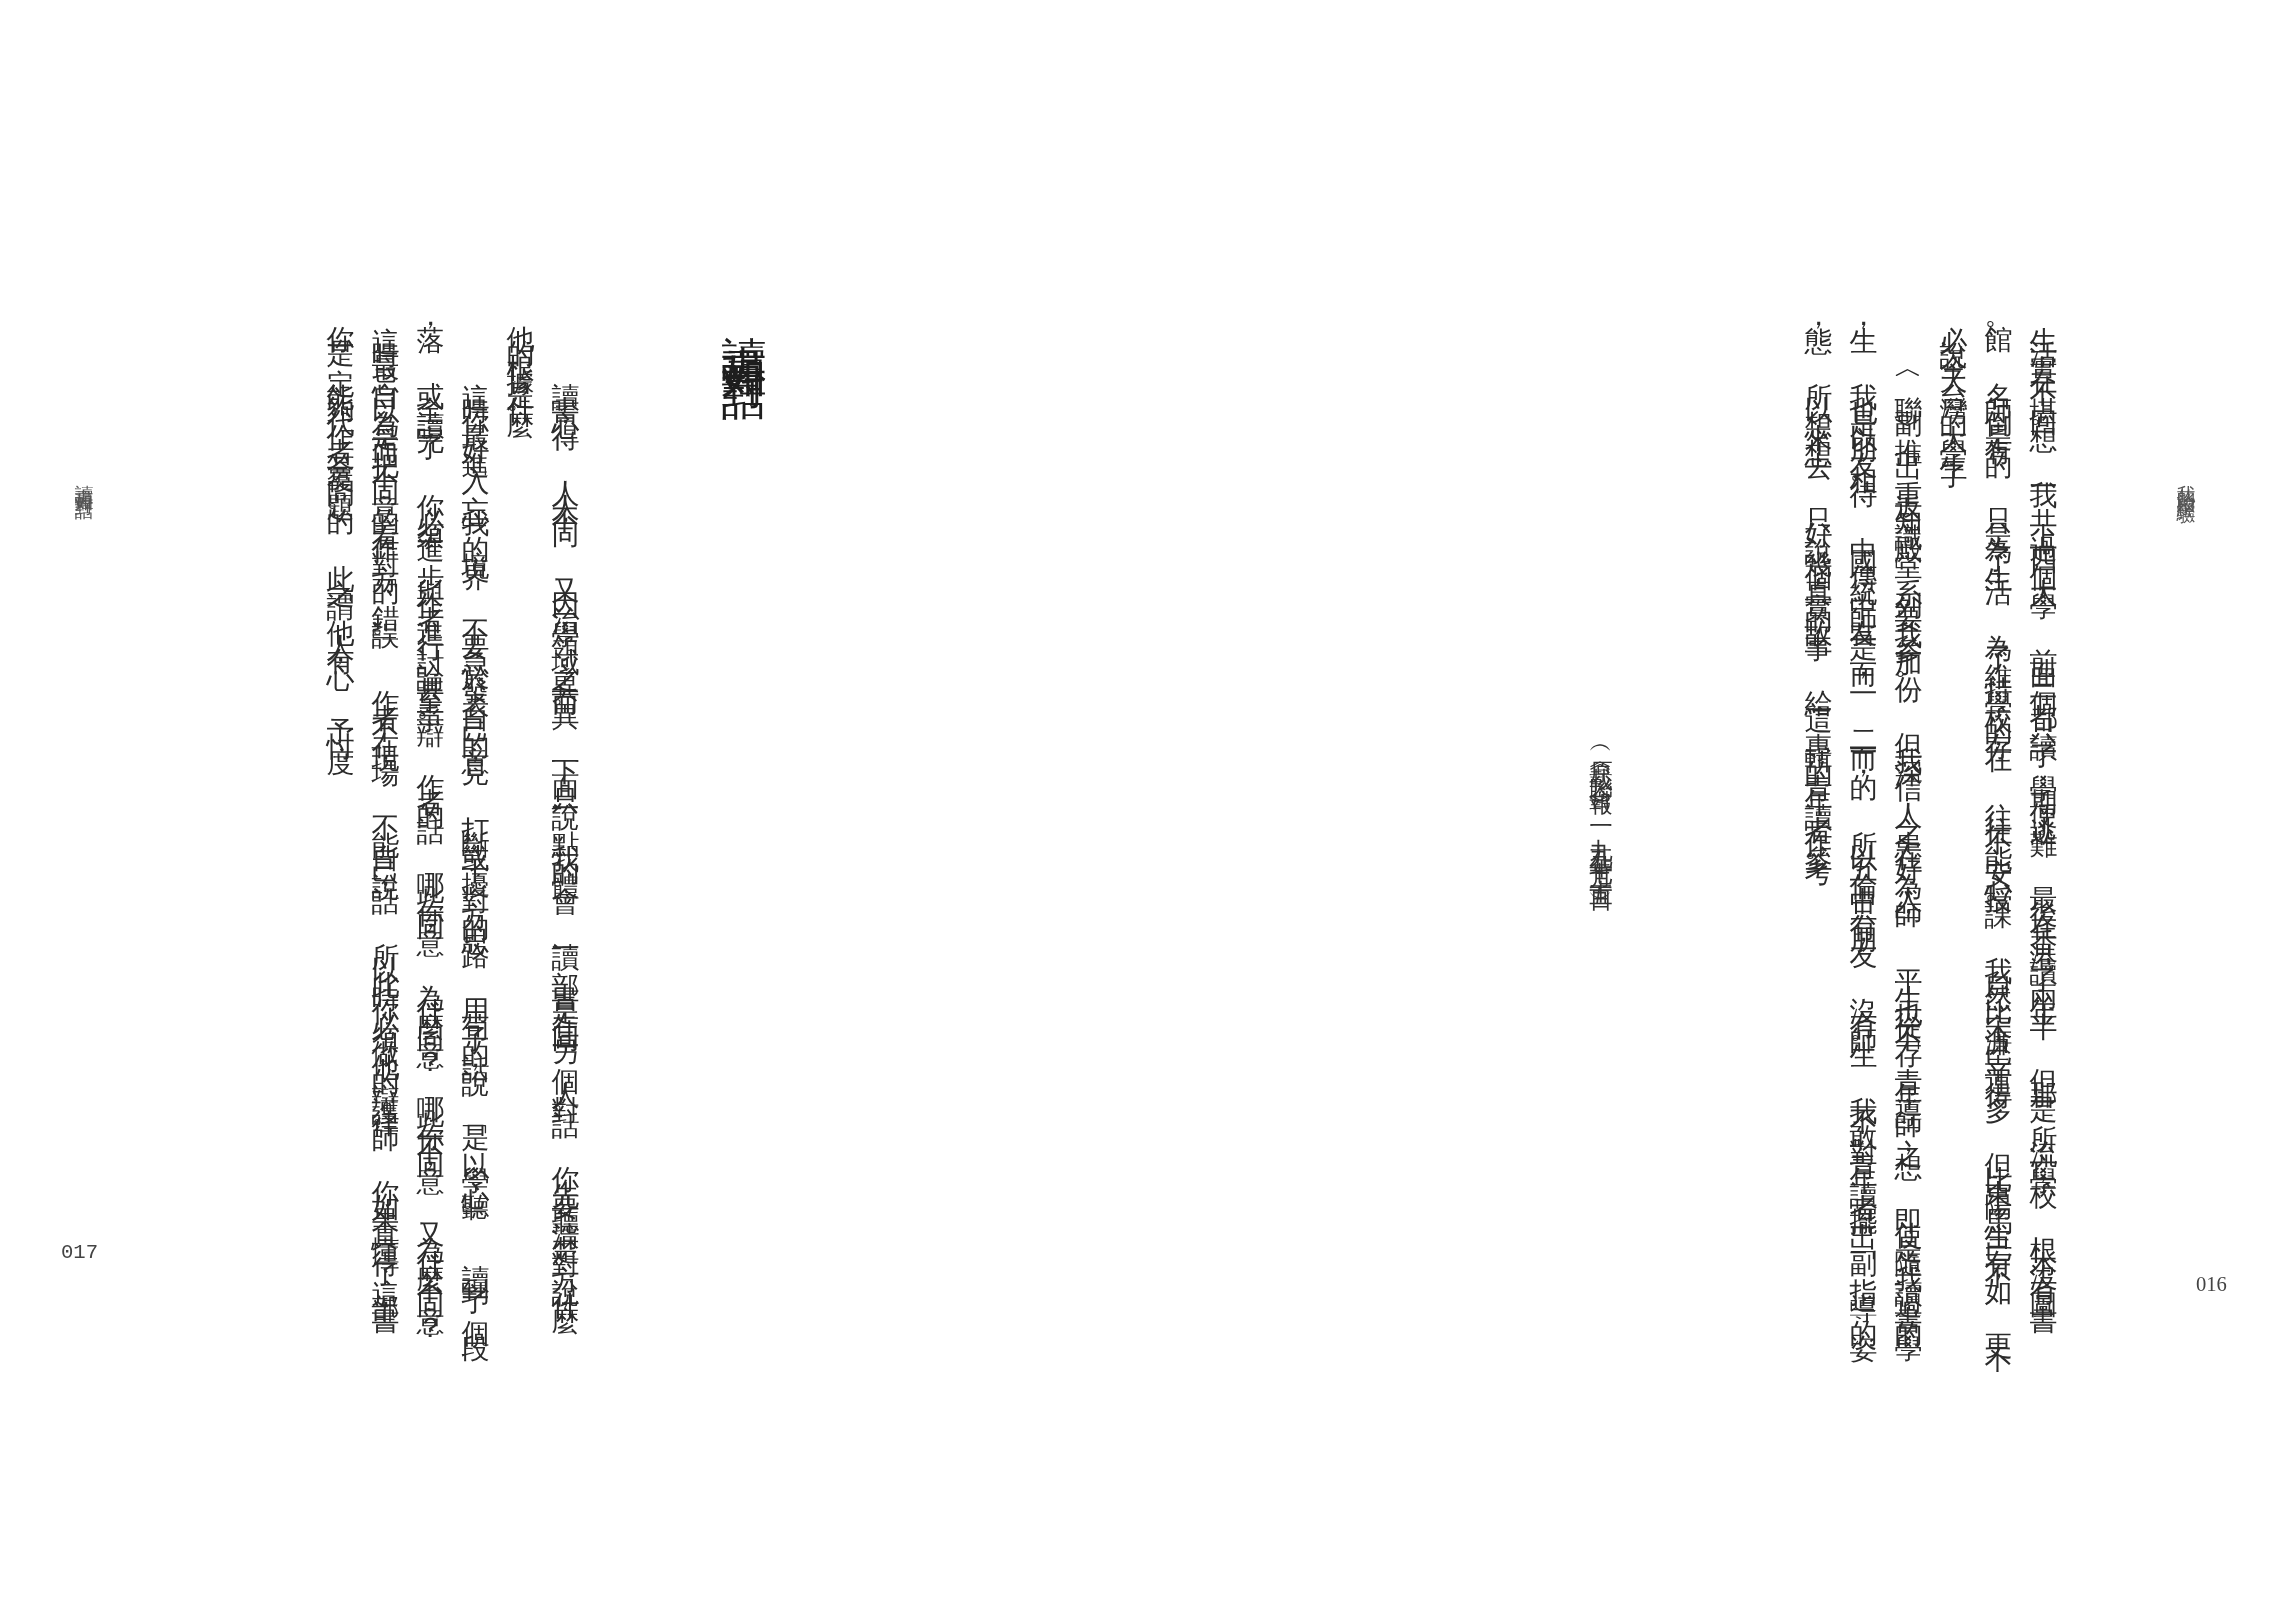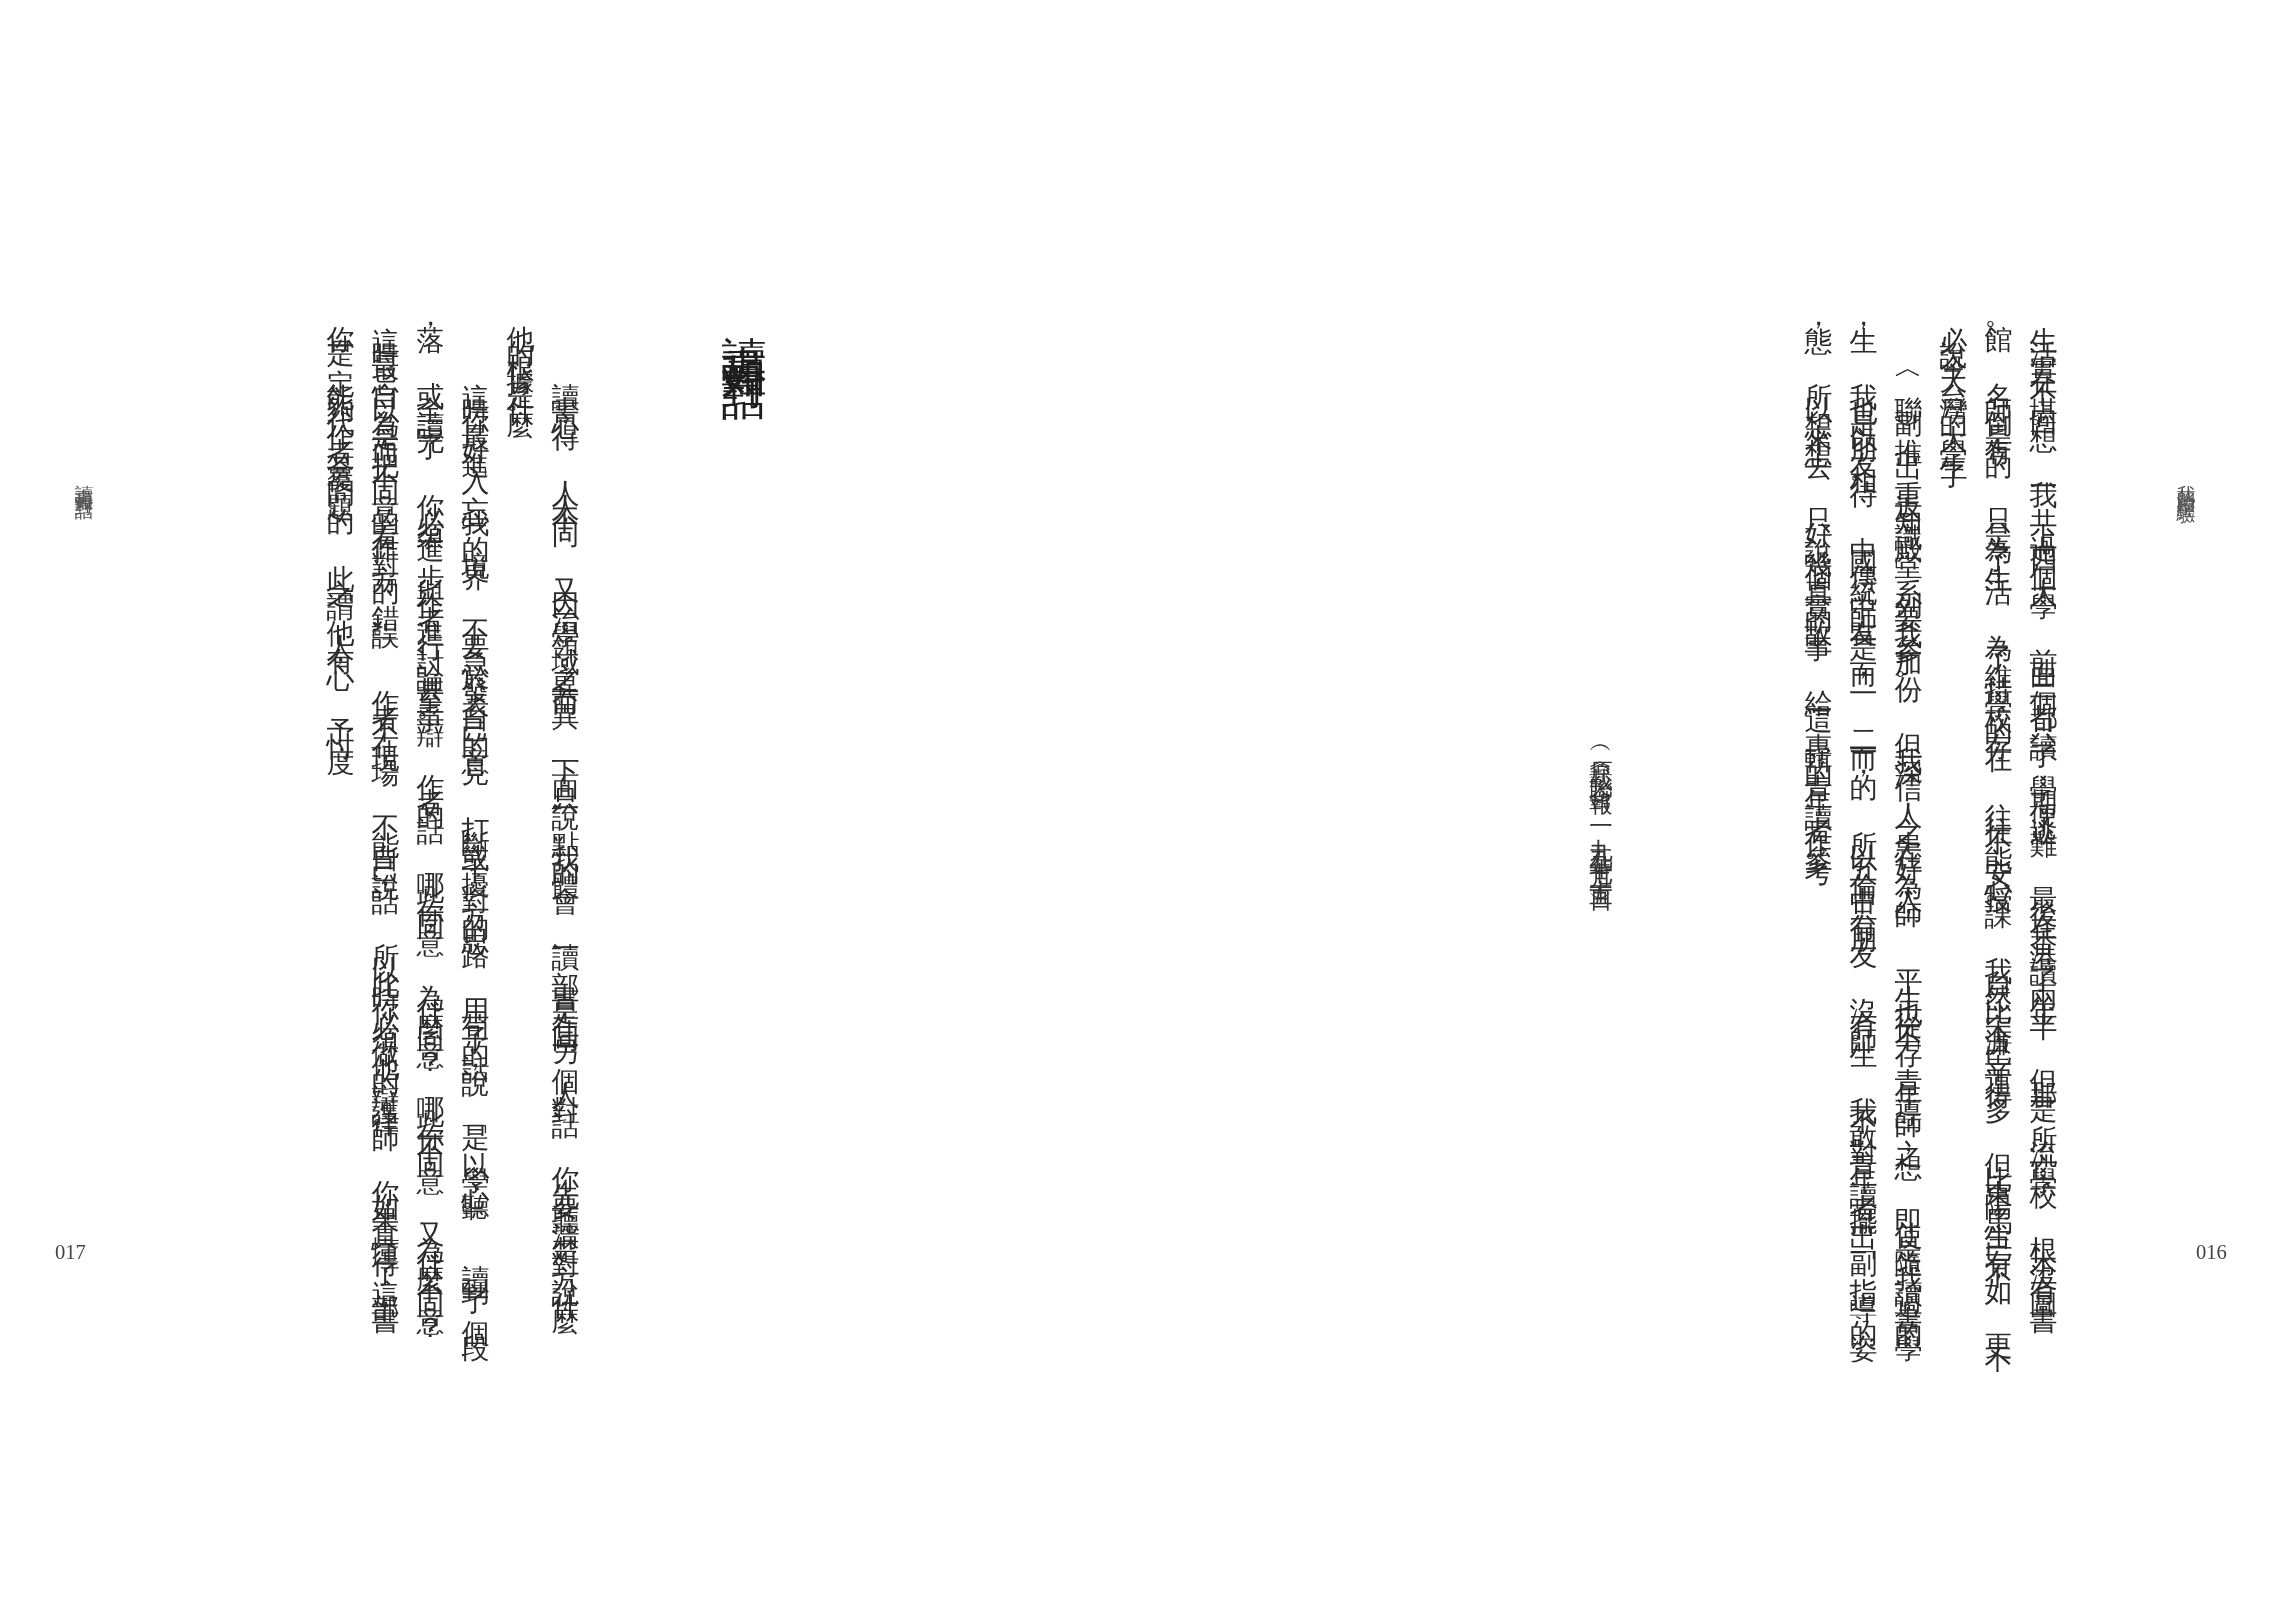--- a/index.html
+++ b/index.html
@@ -67,28 +67,28 @@
 <div class="page page-left">
   <div class="vcol running-head" style="left:71px; top:470px;">讀書如對話</div>
 
   <div class="vcol title" style="left:714px; top:300px;">讀書如對話</div>
 
   <div class="block" style="left:225px; width:363px;">
     <span class="para">讀書心得，人人不同，又因治學領域之異而異。下面只說一點我的體會。讀一部書是在同另一個人對話。你先要聽清楚對方說什麼，他的根據是什麼。</span>
     <span class="para">這時你最好進入「忘我」的境界，不要急於發表自己的意見，打斷或干擾對方的思路。用荀子的話說，是「以學心聽」。讀到了一個段落，或全讀完了，你必須進一步與作者進行討論甚至爭辯。作者的話，哪些你同意，為什麼同意？哪些你不同意，又為什麼不同意？這時最忌自以為是而把不同意的看作對方的「錯誤」。作者不在現場，不能自己說話，所以此時你必須做他的辯護律師。你如果真懂得了這部書，你是一定能夠代作者答覆問題的。此之謂「他人有心，予忖度</span>
   </div>
 
-  <div class="folio" style="left:55px;">017</div>
+  <div class="folio" style="left:61px;font-family:Liberation Mono, monospace;">017</div>
 </div>
 
 <div class="page page-right">
   <div class="block" style="left:517px; width:407px;">
     <span class="para" style="text-indent:0;">生活實在不堪回想。我一共上過四個大學，前面三個都只讀了一學期便逃難，最後在香港讀了兩年半，但那是一所流亡學校，根本沒有圖書館。名師倒是有的，只是為了生活，為了維持學校的存在，往往不能安心授課。我自然比宋濂已幸運得多，但比東陽馬生已有不如，更不必說今天台灣的大學生了。</span>
     <span class="para">〈聯副〉推出「重返知識殿堂」系列要我參加一份。但我深信「人之患在好為人師」，平生也從不存「青年導師」之想，即使是隨我讀過書的學生，我也是以朋友相待。中國傳統中師友是一而二，二而一的，所以五倫中只有朋友，沒有師生。我不敢對青年讀者擺出一副「指導」的姿態，所以想來想去，只好說幾個真實的故事，給這一專輯的青年讀者作參考。</span>
   </div>
 
   <div class="vcol source" style="left:443px; top:737px;">（原載《聯合報》，一九九五年七月二十五日）</div>
 
   <div class="vcol running-head" style="left:1031px; top:470px;">我的治學經驗</div>
 
-  <div class="folio" style="left:1054px;">016</div>
+  <div class="folio" style="left:1054px;margin-top:32px;">016</div>
 </div>
 
 
 </body></html>

